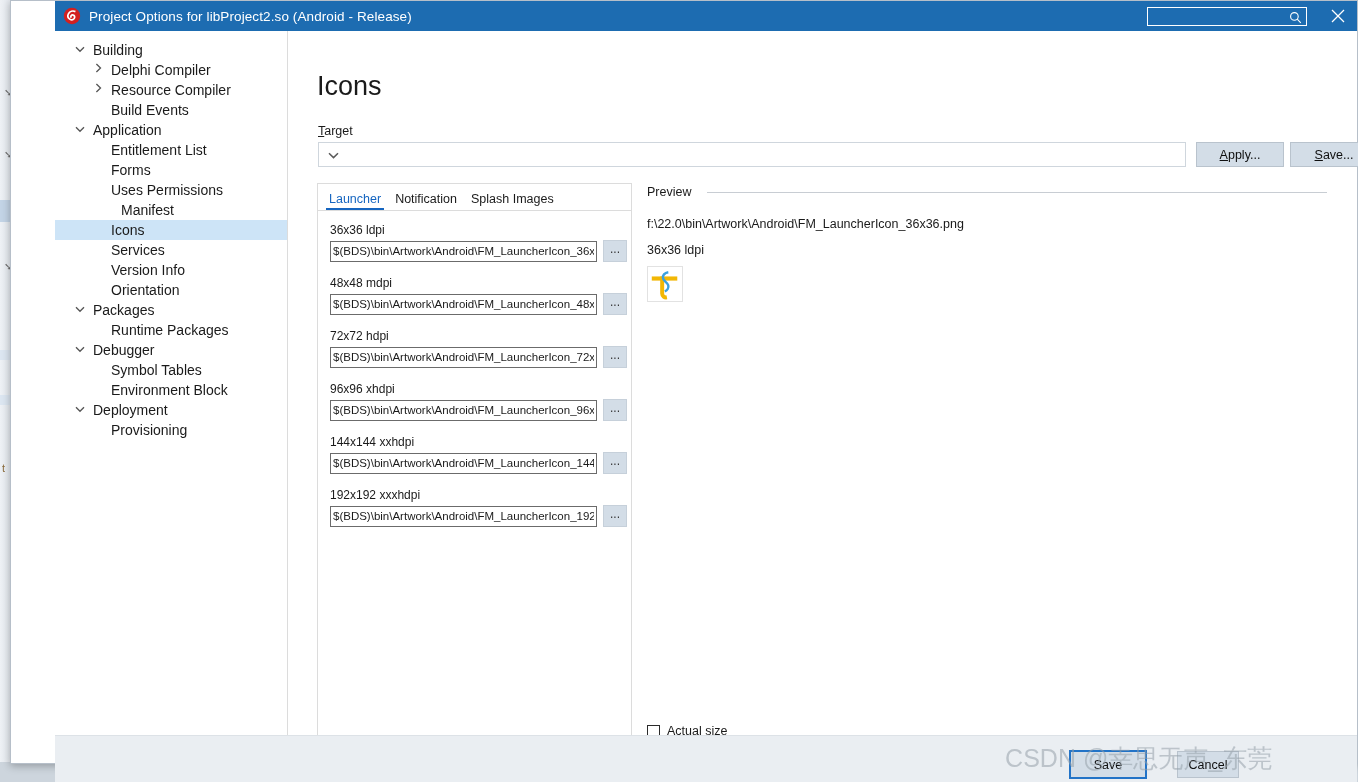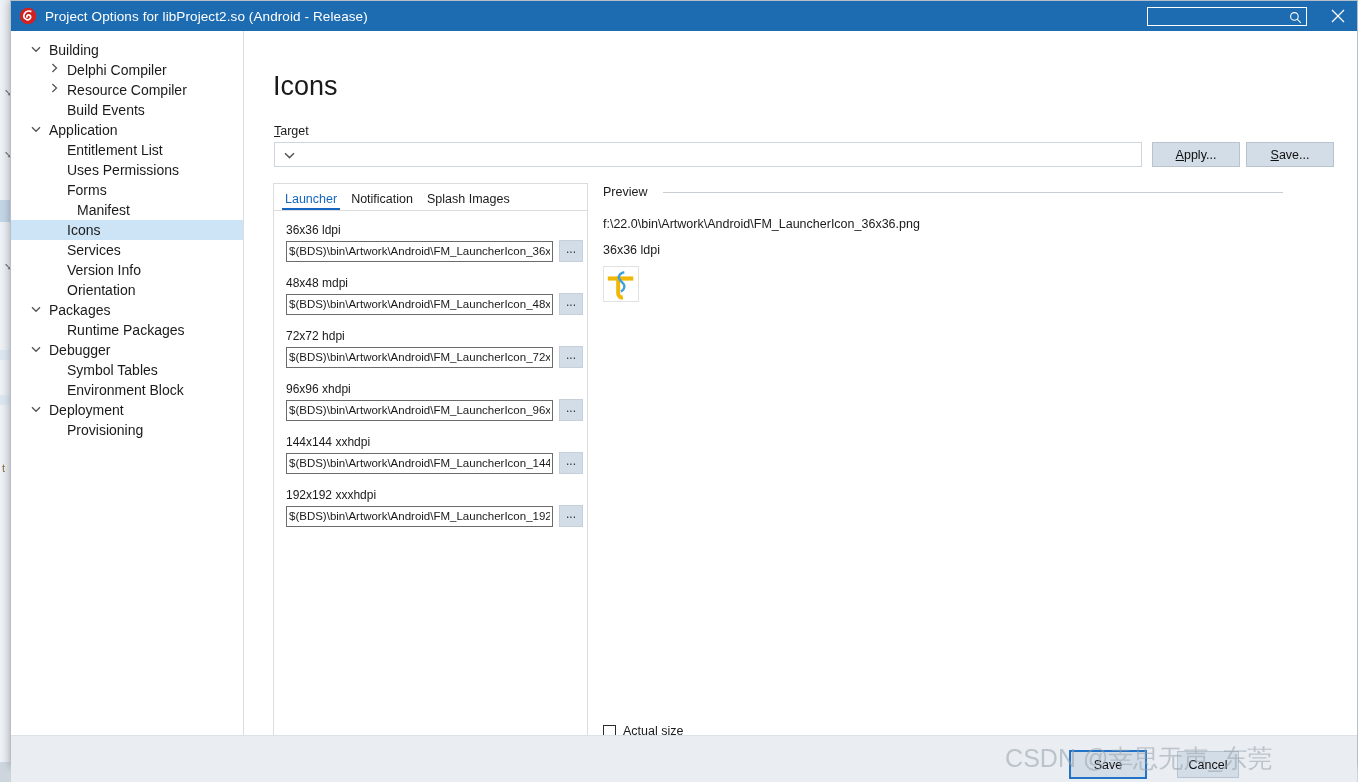--- a/index.html
+++ b/index.html
@@ -104,20 +104,21 @@
   
   .dialog {
     position: absolute;
     left: 10px; top: 0;
     width: 1348px;
     height: 764px;
     background: #ffffff;
     border: 1px solid #b6bfc9;
     box-shadow: 0 2px 8px rgba(0,0,0,0.28);
     box-sizing: border-box;
+    padding-left: 44px;
   }
 
   .titlebar {
     position: relative;
     height: 30px;
     background: #1d6cb1;
     color: #ffffff;
     display: flex;
     align-items: center;
   }
@@ -546,24 +547,24 @@
           <div class="tree-row">
             <span class="tree-chev" style="left: 18px;"><svg width="10" height="7" viewBox="0 0 10 7">
                 <path d="M1 1.2 L5 5.3 L9 1.2" fill="none" stroke="#555" stroke-width="1.3"></path>
               </svg></span>
             <span class="tree-label" style="left: 38px;">Application</span>
           </div>
           <div class="tree-row">
             <span class="tree-label" style="left: 56px;">Entitlement List</span>
           </div>
           <div class="tree-row">
+            <span class="tree-label" style="left: 56px;">Forms</span>
+          </div>
+          <div class="tree-row">
             <span class="tree-label" style="left: 56px;">Uses Permissions</span>
-          </div>
-          <div class="tree-row">
-            <span class="tree-label" style="left: 56px;">Forms</span>
           </div>
           <div class="tree-row">
             <span class="tree-label" style="left: 66px;">Manifest</span>
           </div>
           <div class="tree-row selected">
             <span class="tree-label" style="left: 56px;">Icons</span>
           </div>
           <div class="tree-row">
             <span class="tree-label" style="left: 56px;">Services</span>
           </div>

